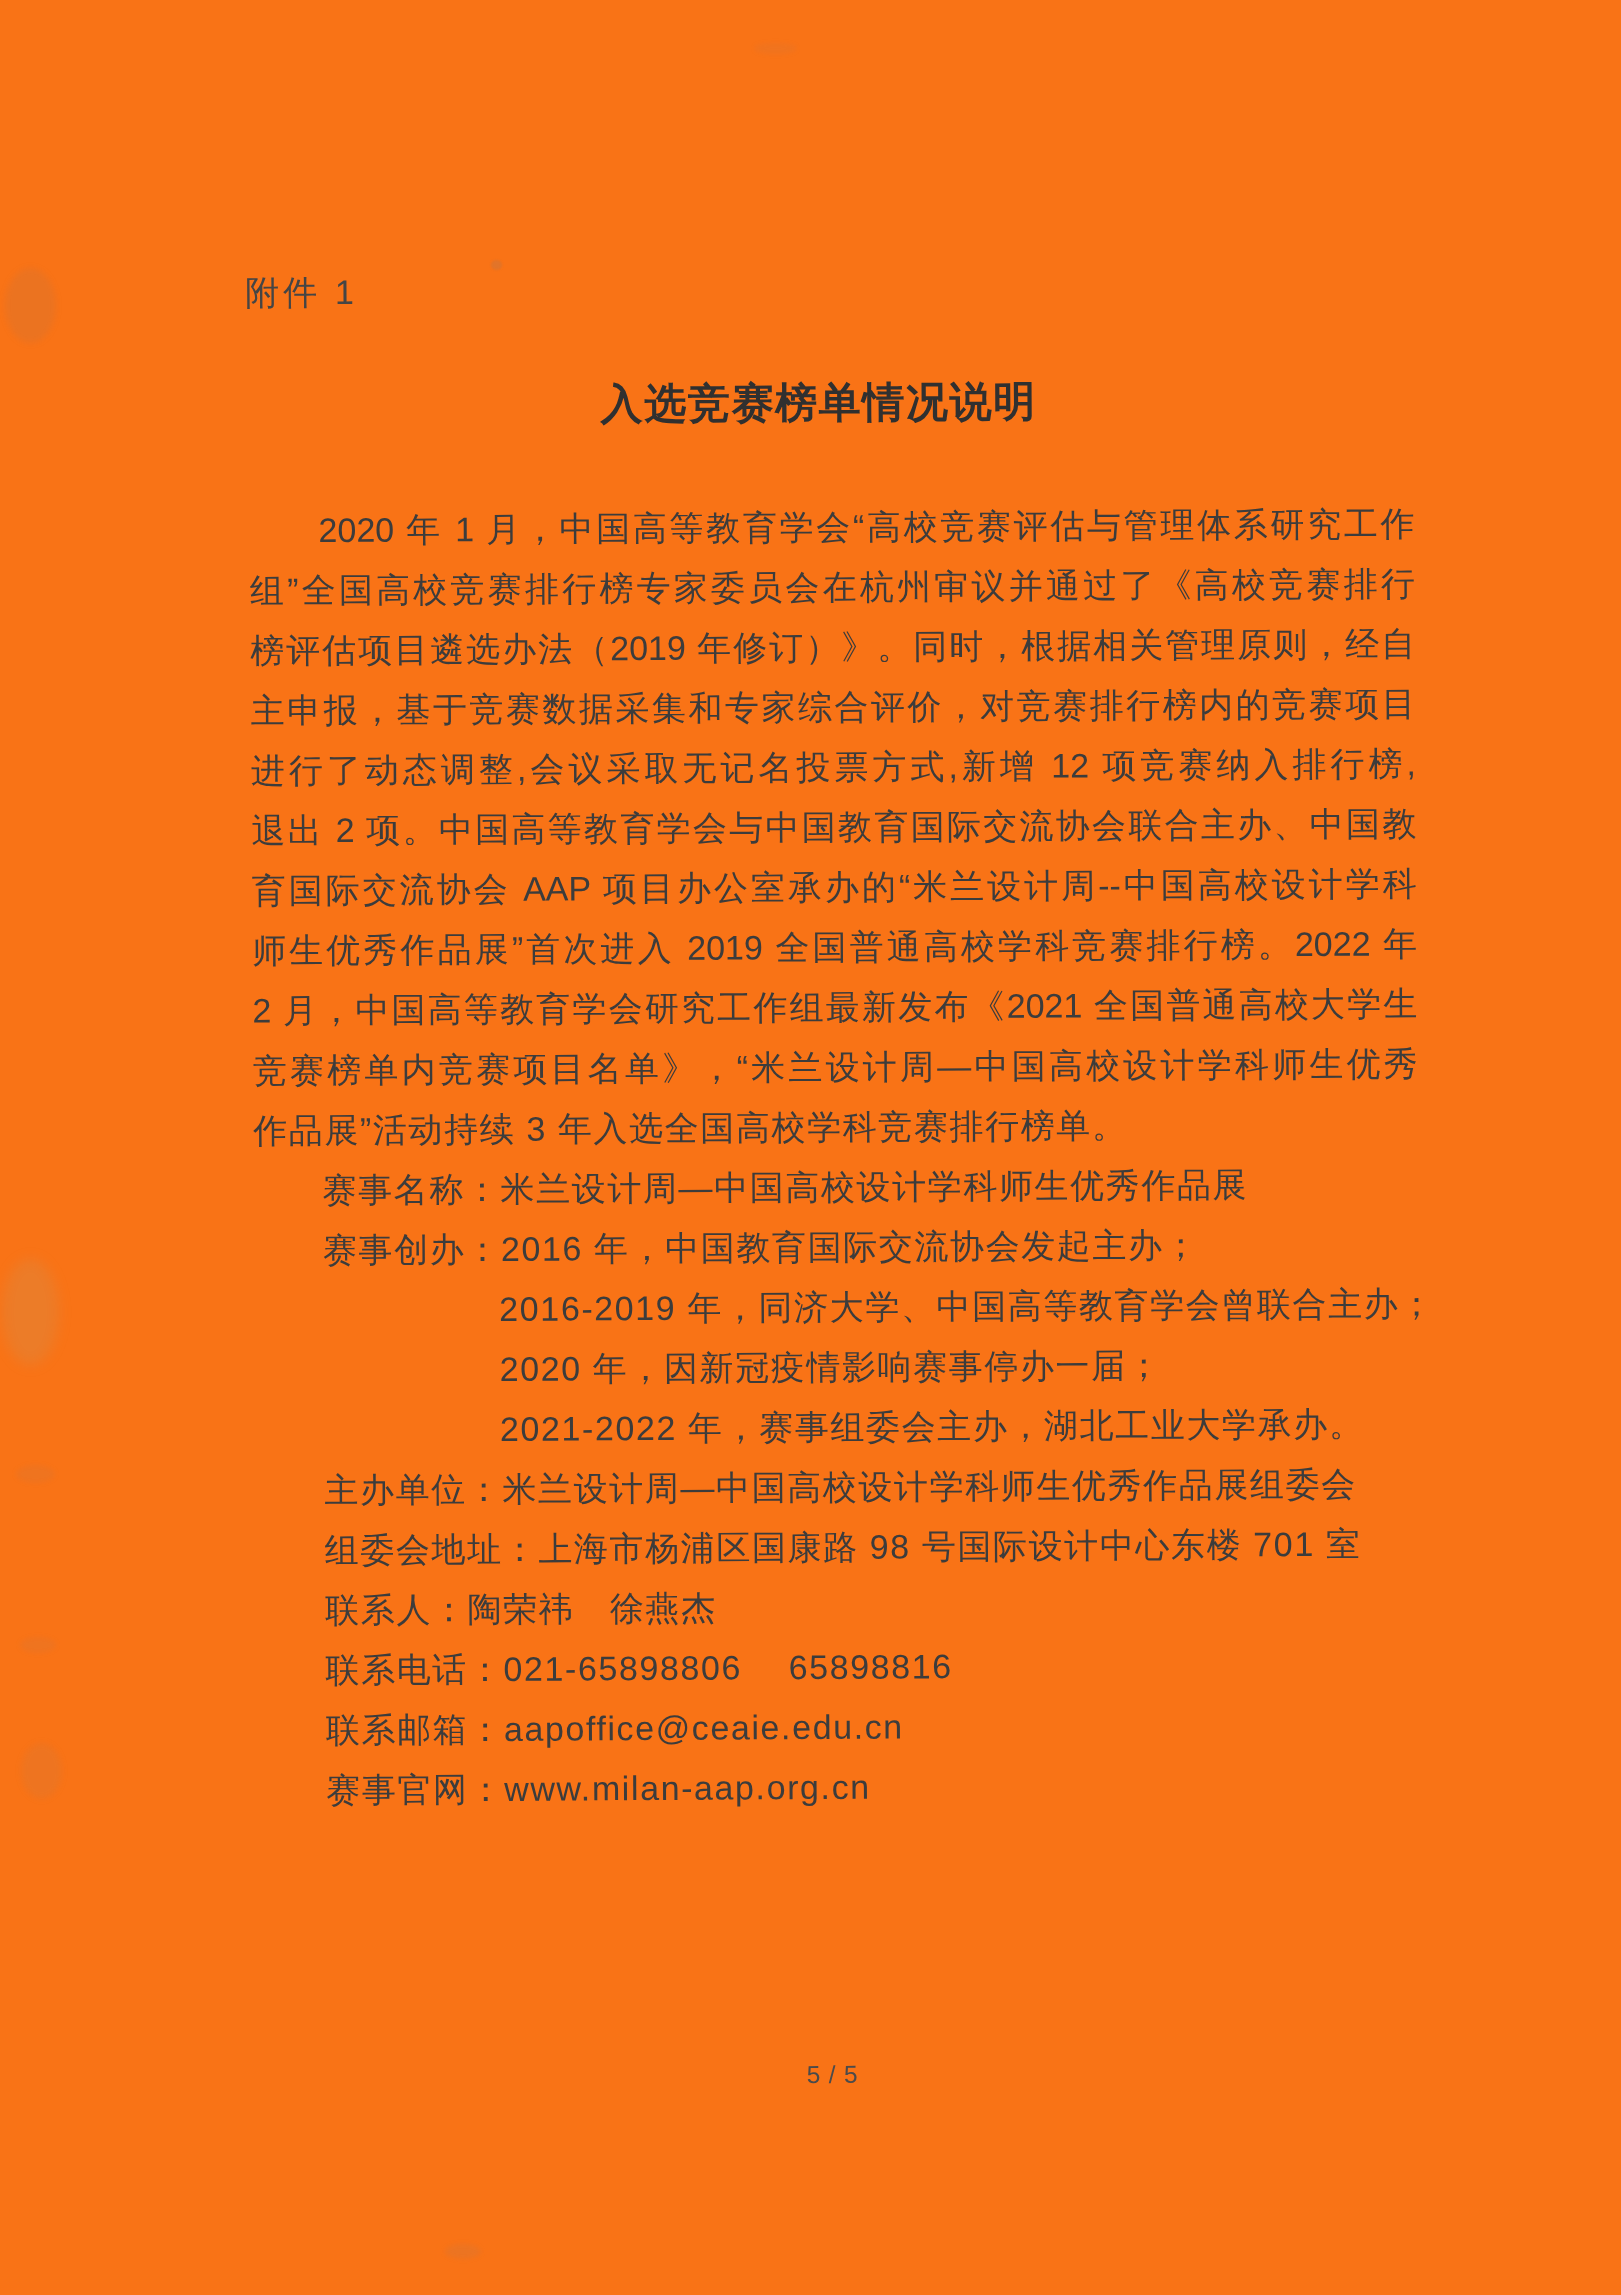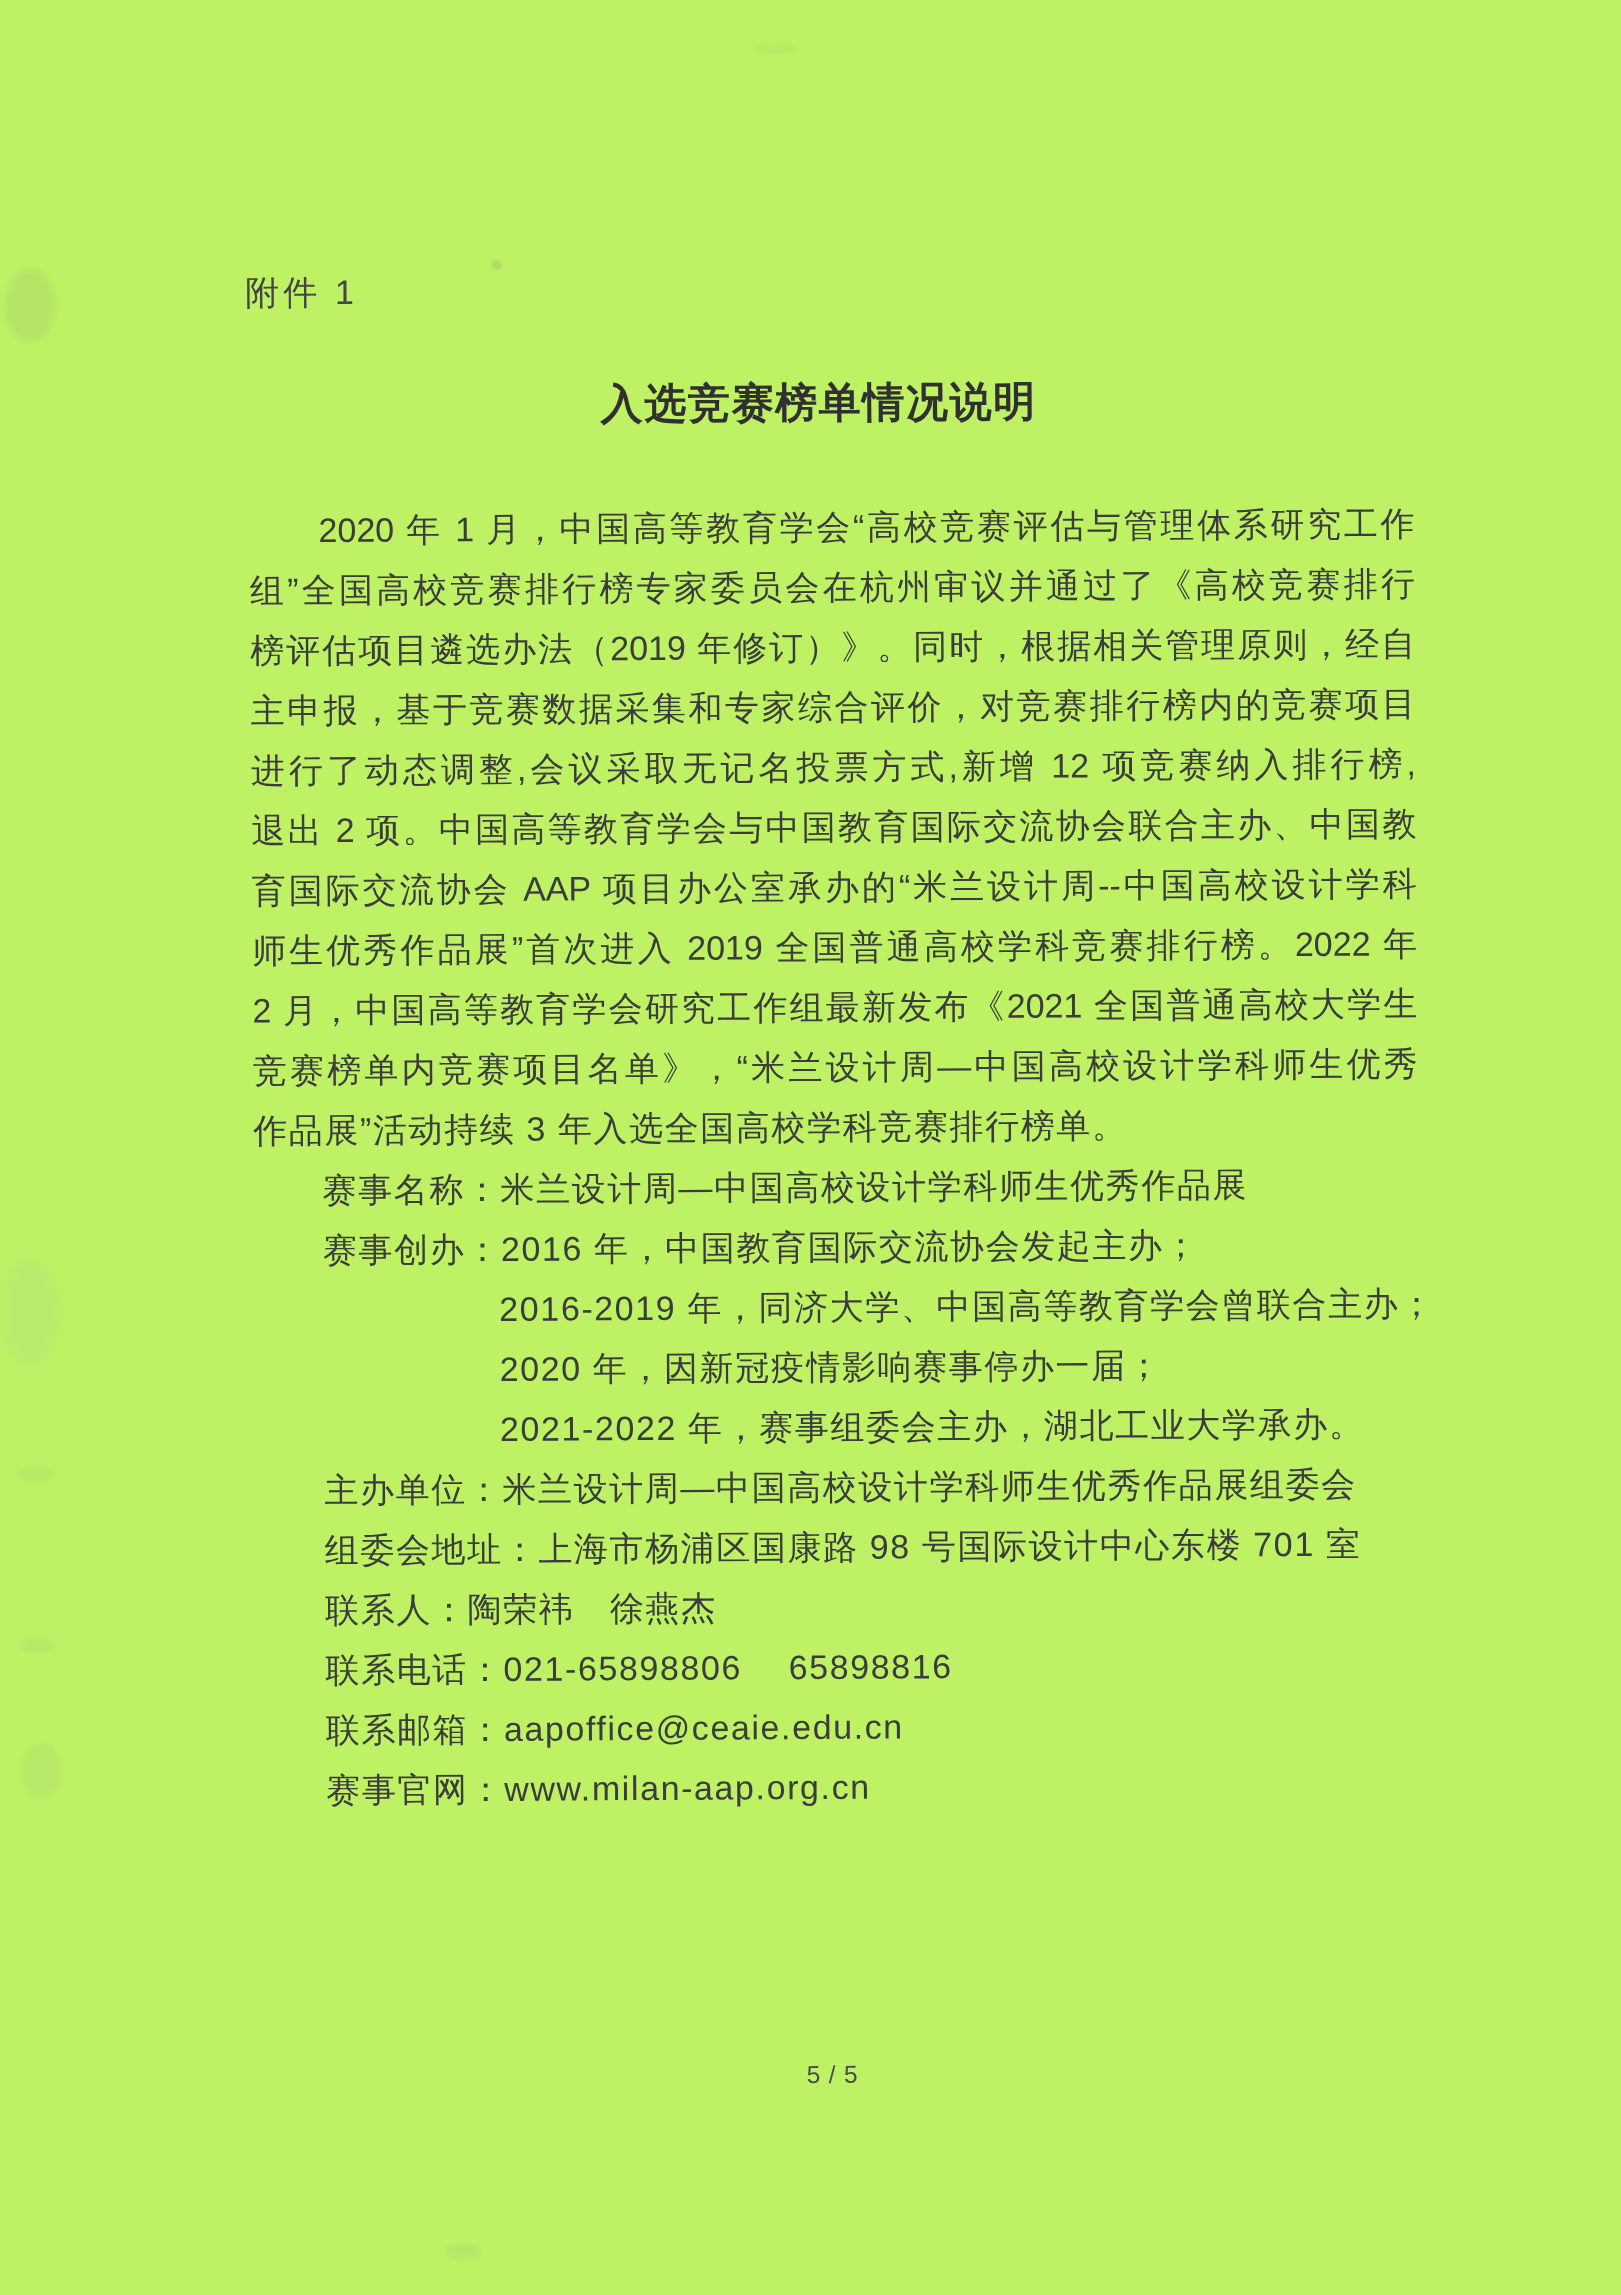--- a/index.html
+++ b/index.html
@@ -1,20 +1,20 @@
 <!DOCTYPE html>
 <html style="font-size:13px"><head>
 <meta charset="utf-8">
 <style>
   html, body { margin: 0; padding: 0; background: #e8e8e8; }
   .page {
     position: relative;
     width: 1622px;
     height: 2295px;
-    background: #bef264;
+    background: #f97316;
     overflow: hidden;
     font-family: "Liberation Sans", "DejaVu Sans", serif;
     color: #3c3c3c;
   }
   .scan {
     position: absolute;
     inset: 0;
     transform: rotate(-0.35deg);
     transform-origin: 50% 55%;
   }

